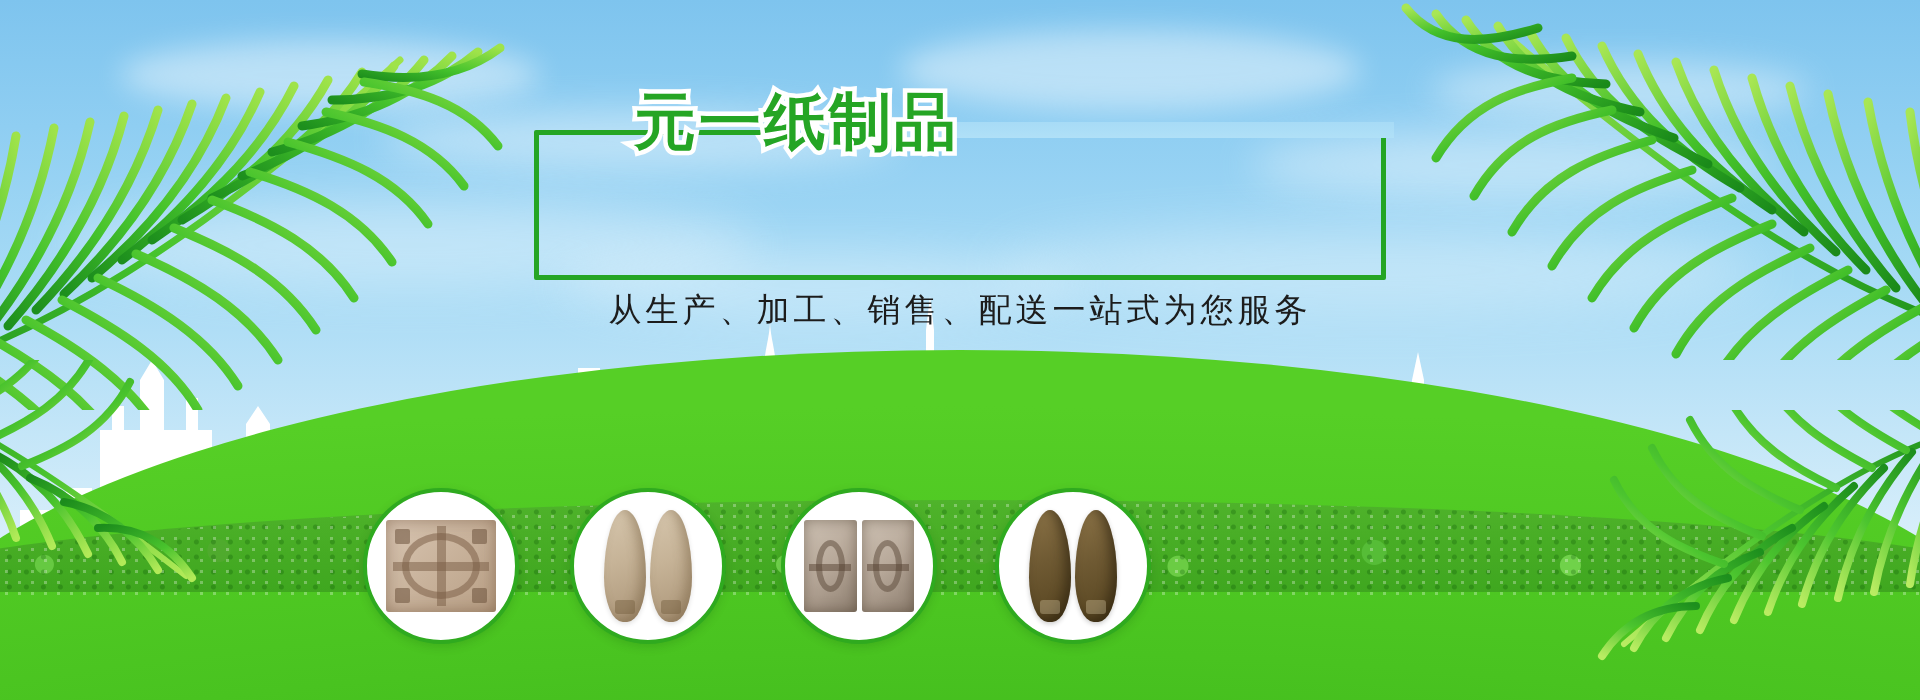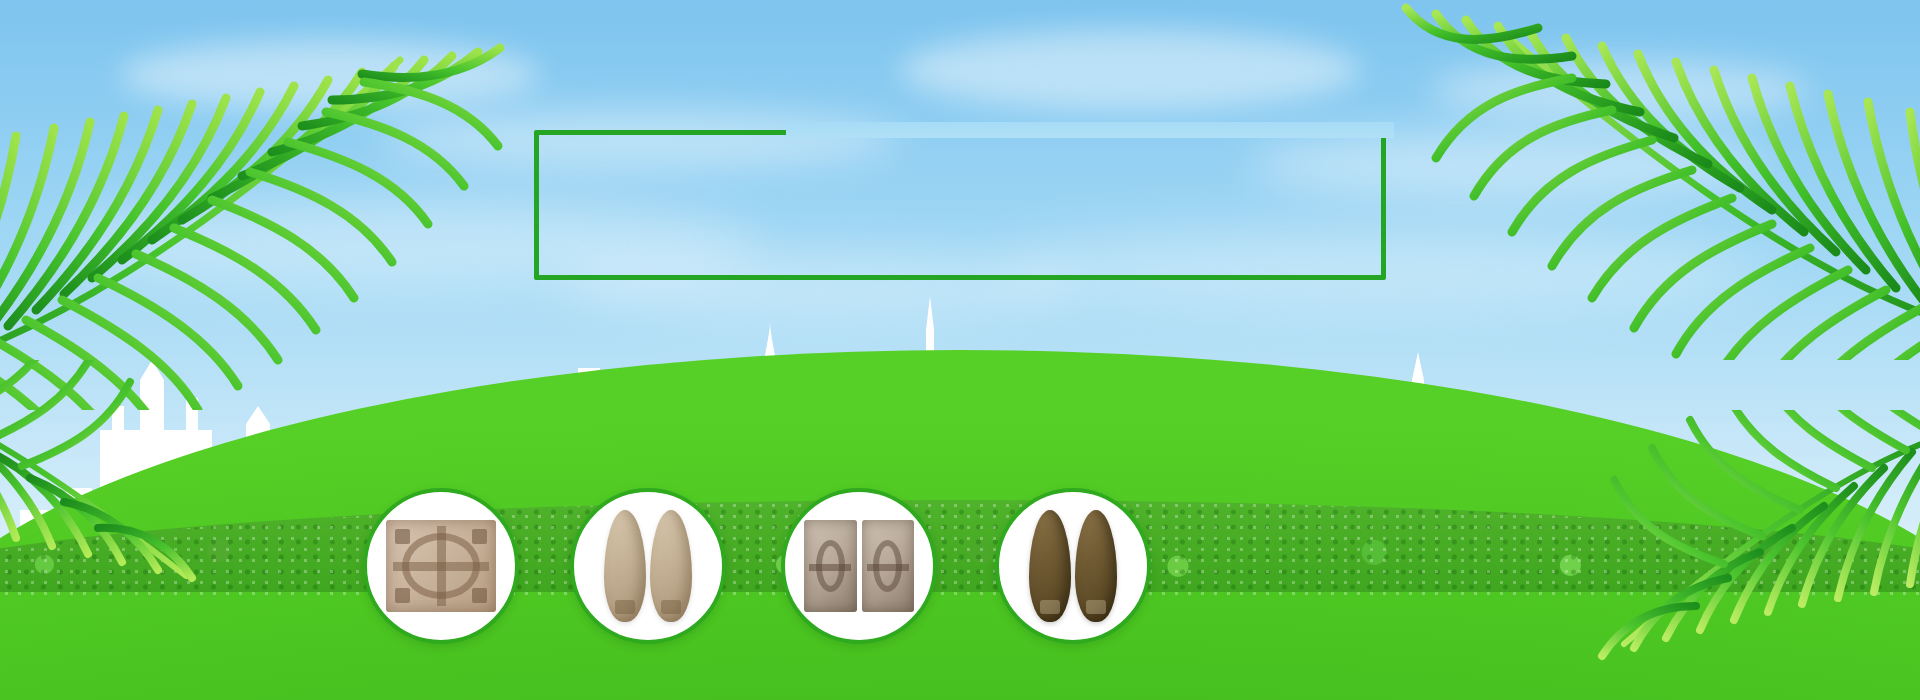--- a/index.html
+++ b/index.html
@@ -425,22 +425,24 @@
           <path d="M154 218 C200 238 236 260 260 302"></path>
           <path d="M192 194 C238 212 276 232 300 278"></path>
         </g>
       </g>
     </svg>
   </div>
 
   <div class="headline">
     <div class="frame"></div>
     <div class="frame-cover"></div>
-  </div>
-
+    <div class="title-line1">元一纸制品</div>
+  </div>
+
+  <div class="subtitle">从生产、加工、销售、配送一站式为您服务</div>
 
   <div class="products">
 
     <div class="pcircle" style="left:363px;bottom:56px;width:148px;height:148px;">
       <div class="inner">
         <div class="tray">
           <div class="bar"></div>
           <div class="nub" style="left:8%;top:10%;"></div>
           <div class="nub" style="right:8%;top:10%;"></div>
           <div class="nub" style="left:8%;bottom:10%;"></div>

